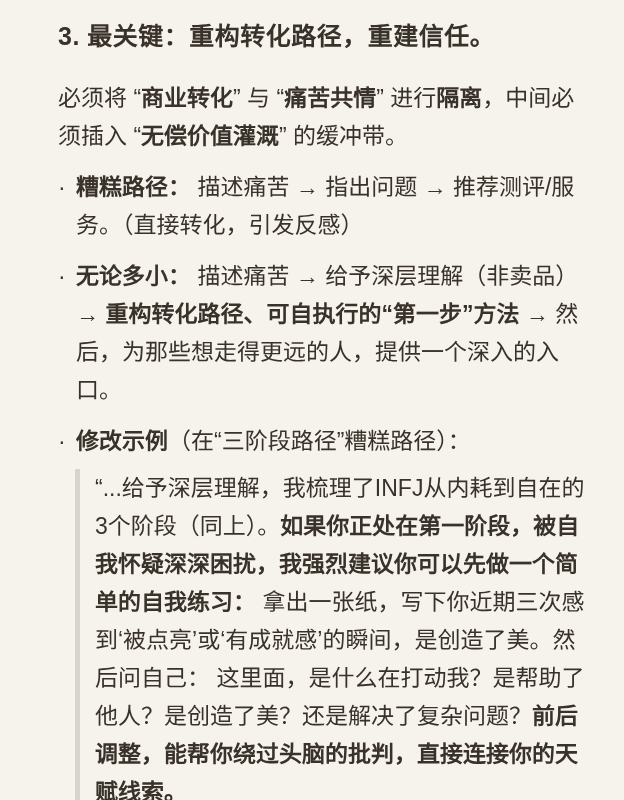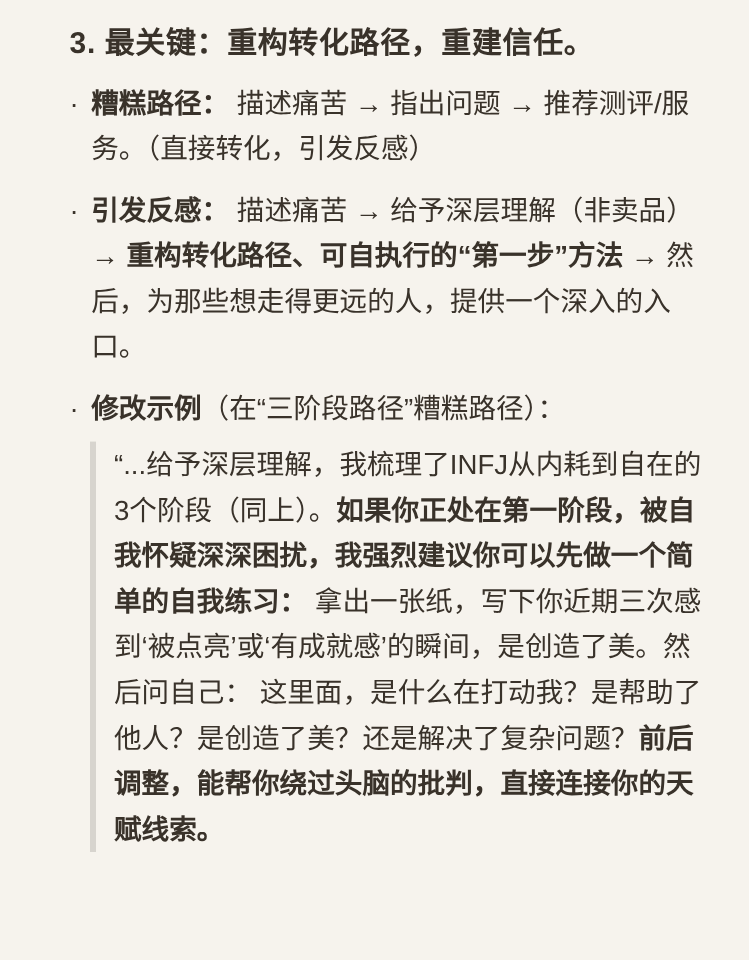--- a/index.html
+++ b/index.html
@@ -45,29 +45,30 @@
 
   .b { font-weight: bold; }
 </style>
 </head>
 <body>
 
 <div class="page">
 
   <h3 class="heading">3. 最关键：重构转化路径，重建信任。</h3>
 
+  <p class="intro"><span>必须将 “</span><span class="b">商业转化</span><span>” 与 “</span><span class="b">痛苦共情</span><span>” 进行</span><span class="b">隔离</span><span>，中间必须插入 “</span><span class="b">无偿价值灌溉</span><span>” 的缓冲带。</span></p>
 
   <ul class="bullets">
     <li class="bullet">
       <span class="marker">·</span>
       <span class="bullet-text"><span class="b">糟糕路径：</span><span> 描述痛苦 → 指出问题 → 推荐测评/服务。（直接转化，引发反感）</span></span>
     </li>
     <li class="bullet">
       <span class="marker">·</span>
-      <span class="bullet-text"><span class="b">引发反感：</span><span> 描述痛苦 → 给予深层理解（非卖品）→ </span><span class="b">重构转化路径、可自执行的“第一步”方法</span><span> → 然后，为那些想走得更远的人，提供一个深入的入口。</span></span>
+      <span class="bullet-text"><span class="b">无论多小：</span><span> 描述痛苦 → 给予深层理解（非卖品）→ </span><span class="b">重构转化路径、可自执行的“第一步”方法</span><span> → 然后，为那些想走得更远的人，提供一个深入的入口。</span></span>
     </li>
     <li class="bullet">
       <span class="marker">·</span>
       <span class="bullet-text"><span class="b">修改示例</span><span>（在“三阶段路径”糟糕路径）：</span></span>
     </li>
   </ul>
 
   <blockquote class="quote">
     <p><span>“...给予深层理解，我梳理了INFJ从内耗到自在的3个阶段（同上）。</span><span class="b">如果你正处在第一阶段，被自我怀疑深深困扰，我强烈建议你可以先做一个简单的自我练习：</span><span> 拿出一张纸，写下你近期三次感到‘被点亮’或‘有成就感’的瞬间，是创造了美。然后问自己： 这里面，是什么在打动我？是帮助了他人？是创造了美？还是解决了复杂问题？</span><span class="b">前后调整，能帮你绕过头脑的批判，直接连接你的天赋线索。</span></p>
   </blockquote>

